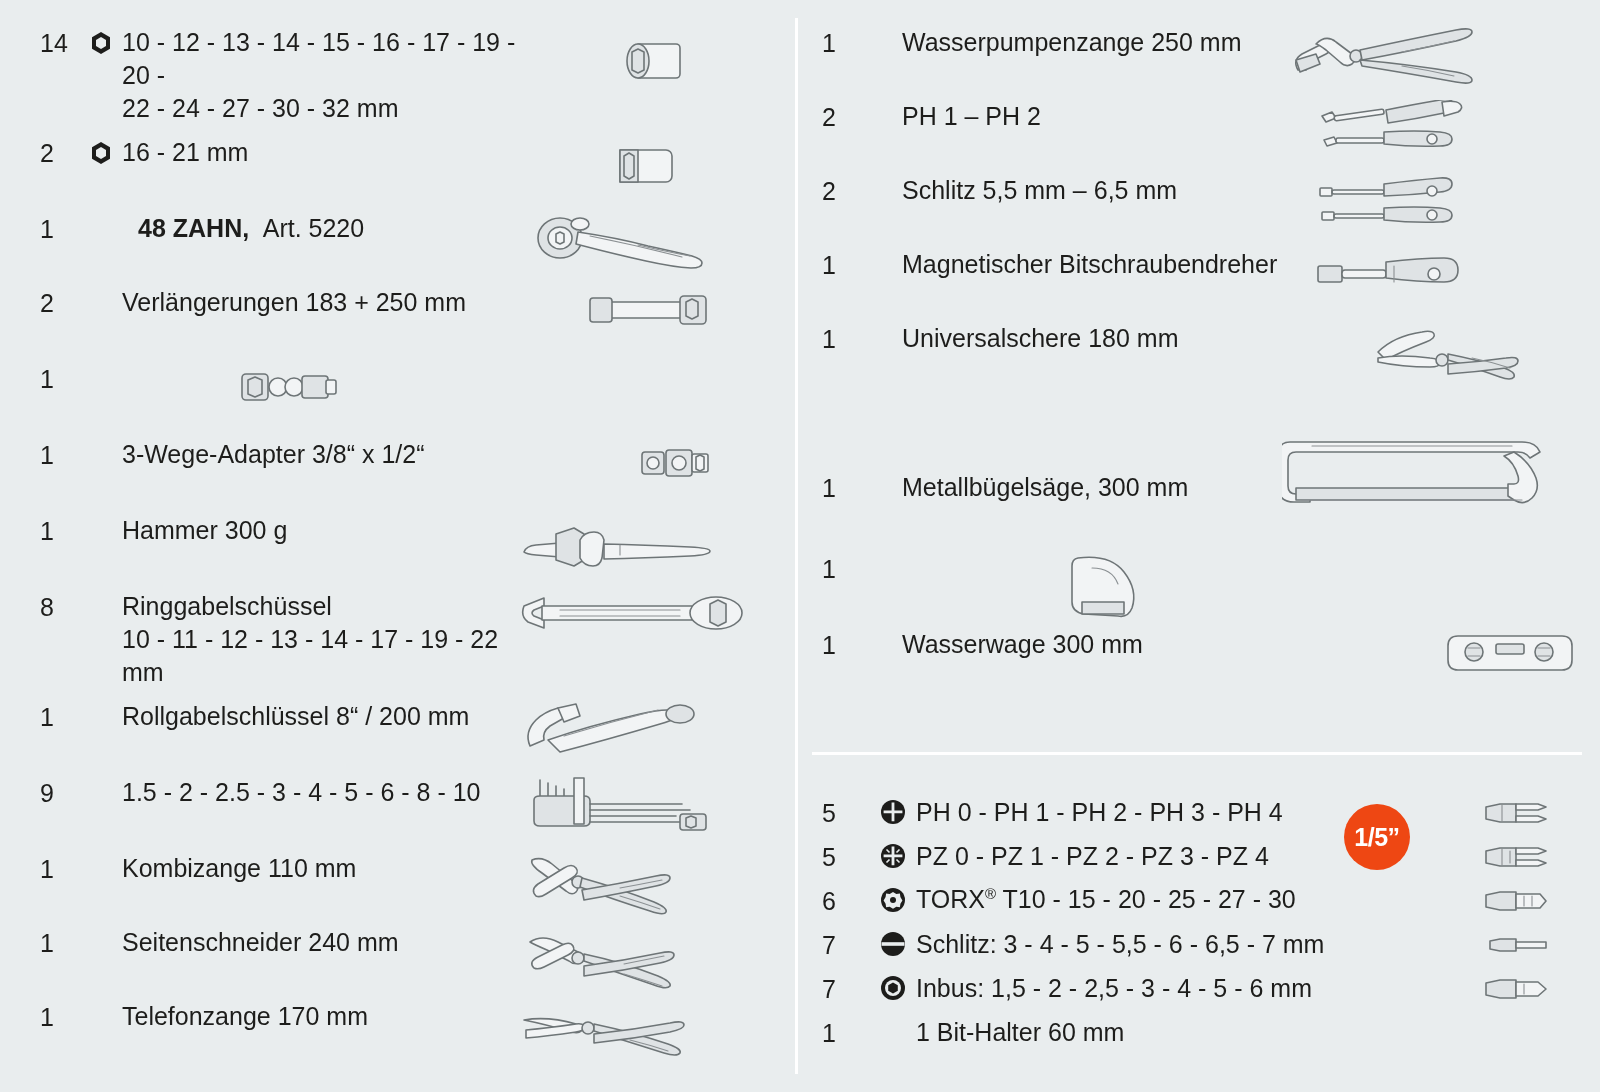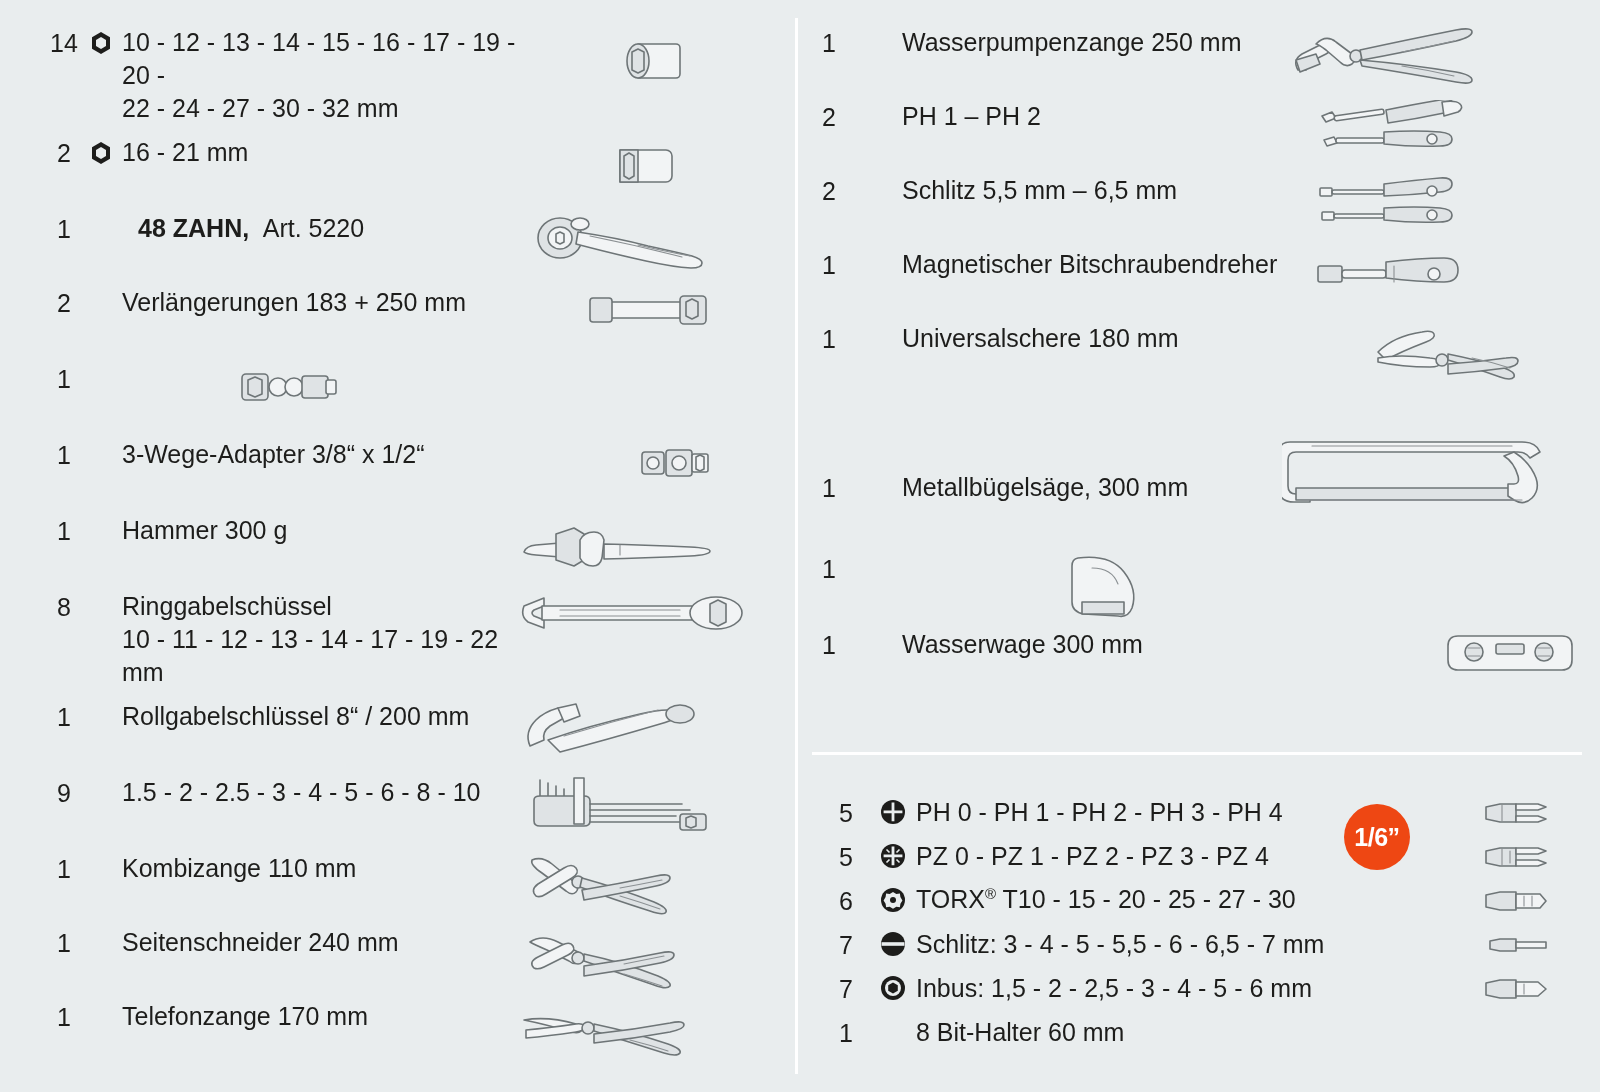--- a/index.html
+++ b/index.html
@@ -49,21 +49,21 @@
 
   .row {
     position: relative;
     display: flex;
     align-items: flex-start;
     box-sizing: border-box;
   }
   .qty {
     width: 48px;
     flex: 0 0 48px;
-    text-align: center;
+    text-align: left;
     font-size: 25px;
     line-height: 30px;
     color: #1d1d1b;
     padding-top: 2px;
   }
   .qty-right { text-align: left; }
   .hexmark {
     width: 34px;
     flex: 0 0 34px;
     padding-top: 4px;
@@ -578,21 +578,21 @@
             <path class="la-thin" d="M256 20 h12 M256 28 h12"></path>
           </g>
         </svg>
       </div>
     </div>
 
   </div>
 
   <div class="col col-bits bits-wrap">
 
-    <div class="badge">1/6”</div>
+    <div class="badge">1/5”</div>
 
     <div class="bits-list">
 
       <div class="bitrow">
         <div class="qty">5</div>
         <div class="bitsym">
           <svg width="26" height="26" viewBox="0 0 26 26">
             <circle cx="13" cy="13" r="12" fill="#1d1d1b"></circle>
             <path d="M11.6 3.5 h2.8 v8 h8 v2.8 h-8 v8 h-2.8 v-8 h-8 v-2.8 h8 z" fill="#e9edee"></path>
           </svg>
@@ -643,21 +643,21 @@
             <circle cx="13" cy="13" r="8" fill="#e9edee"></circle>
             <path d="M13 7.5 l4.8 2.75 v5.5 L13 18.5 l-4.8 -2.75 v-5.5 z" fill="#1d1d1b"></path>
           </svg>
         </div>
         <div class="bittext">Inbus: 1,5 - 2 - 2,5 - 3 - 4 - 5 - 6 mm</div>
       </div>
 
       <div class="bitrow">
         <div class="qty">1</div>
         <div class="bitsym"></div>
-        <div class="bittext"> 8 Bit-Halter 60 mm</div>
+        <div class="bittext"> 1 Bit-Halter 60 mm</div>
       </div>
 
     </div>
 
     <div class="bits-pics">
       <div class="bitpic">
         <svg width="130" height="30" viewBox="0 0 130 30">
           <g class="la">
             <path class="la-fill-m" d="M54 9 l14 -3 l16 0 v18 l-16 0 l-14 -3 z"></path>
             <path class="la-fill-l" d="M84 6 h22 l8 3 l-8 3 h-22 z"></path>

